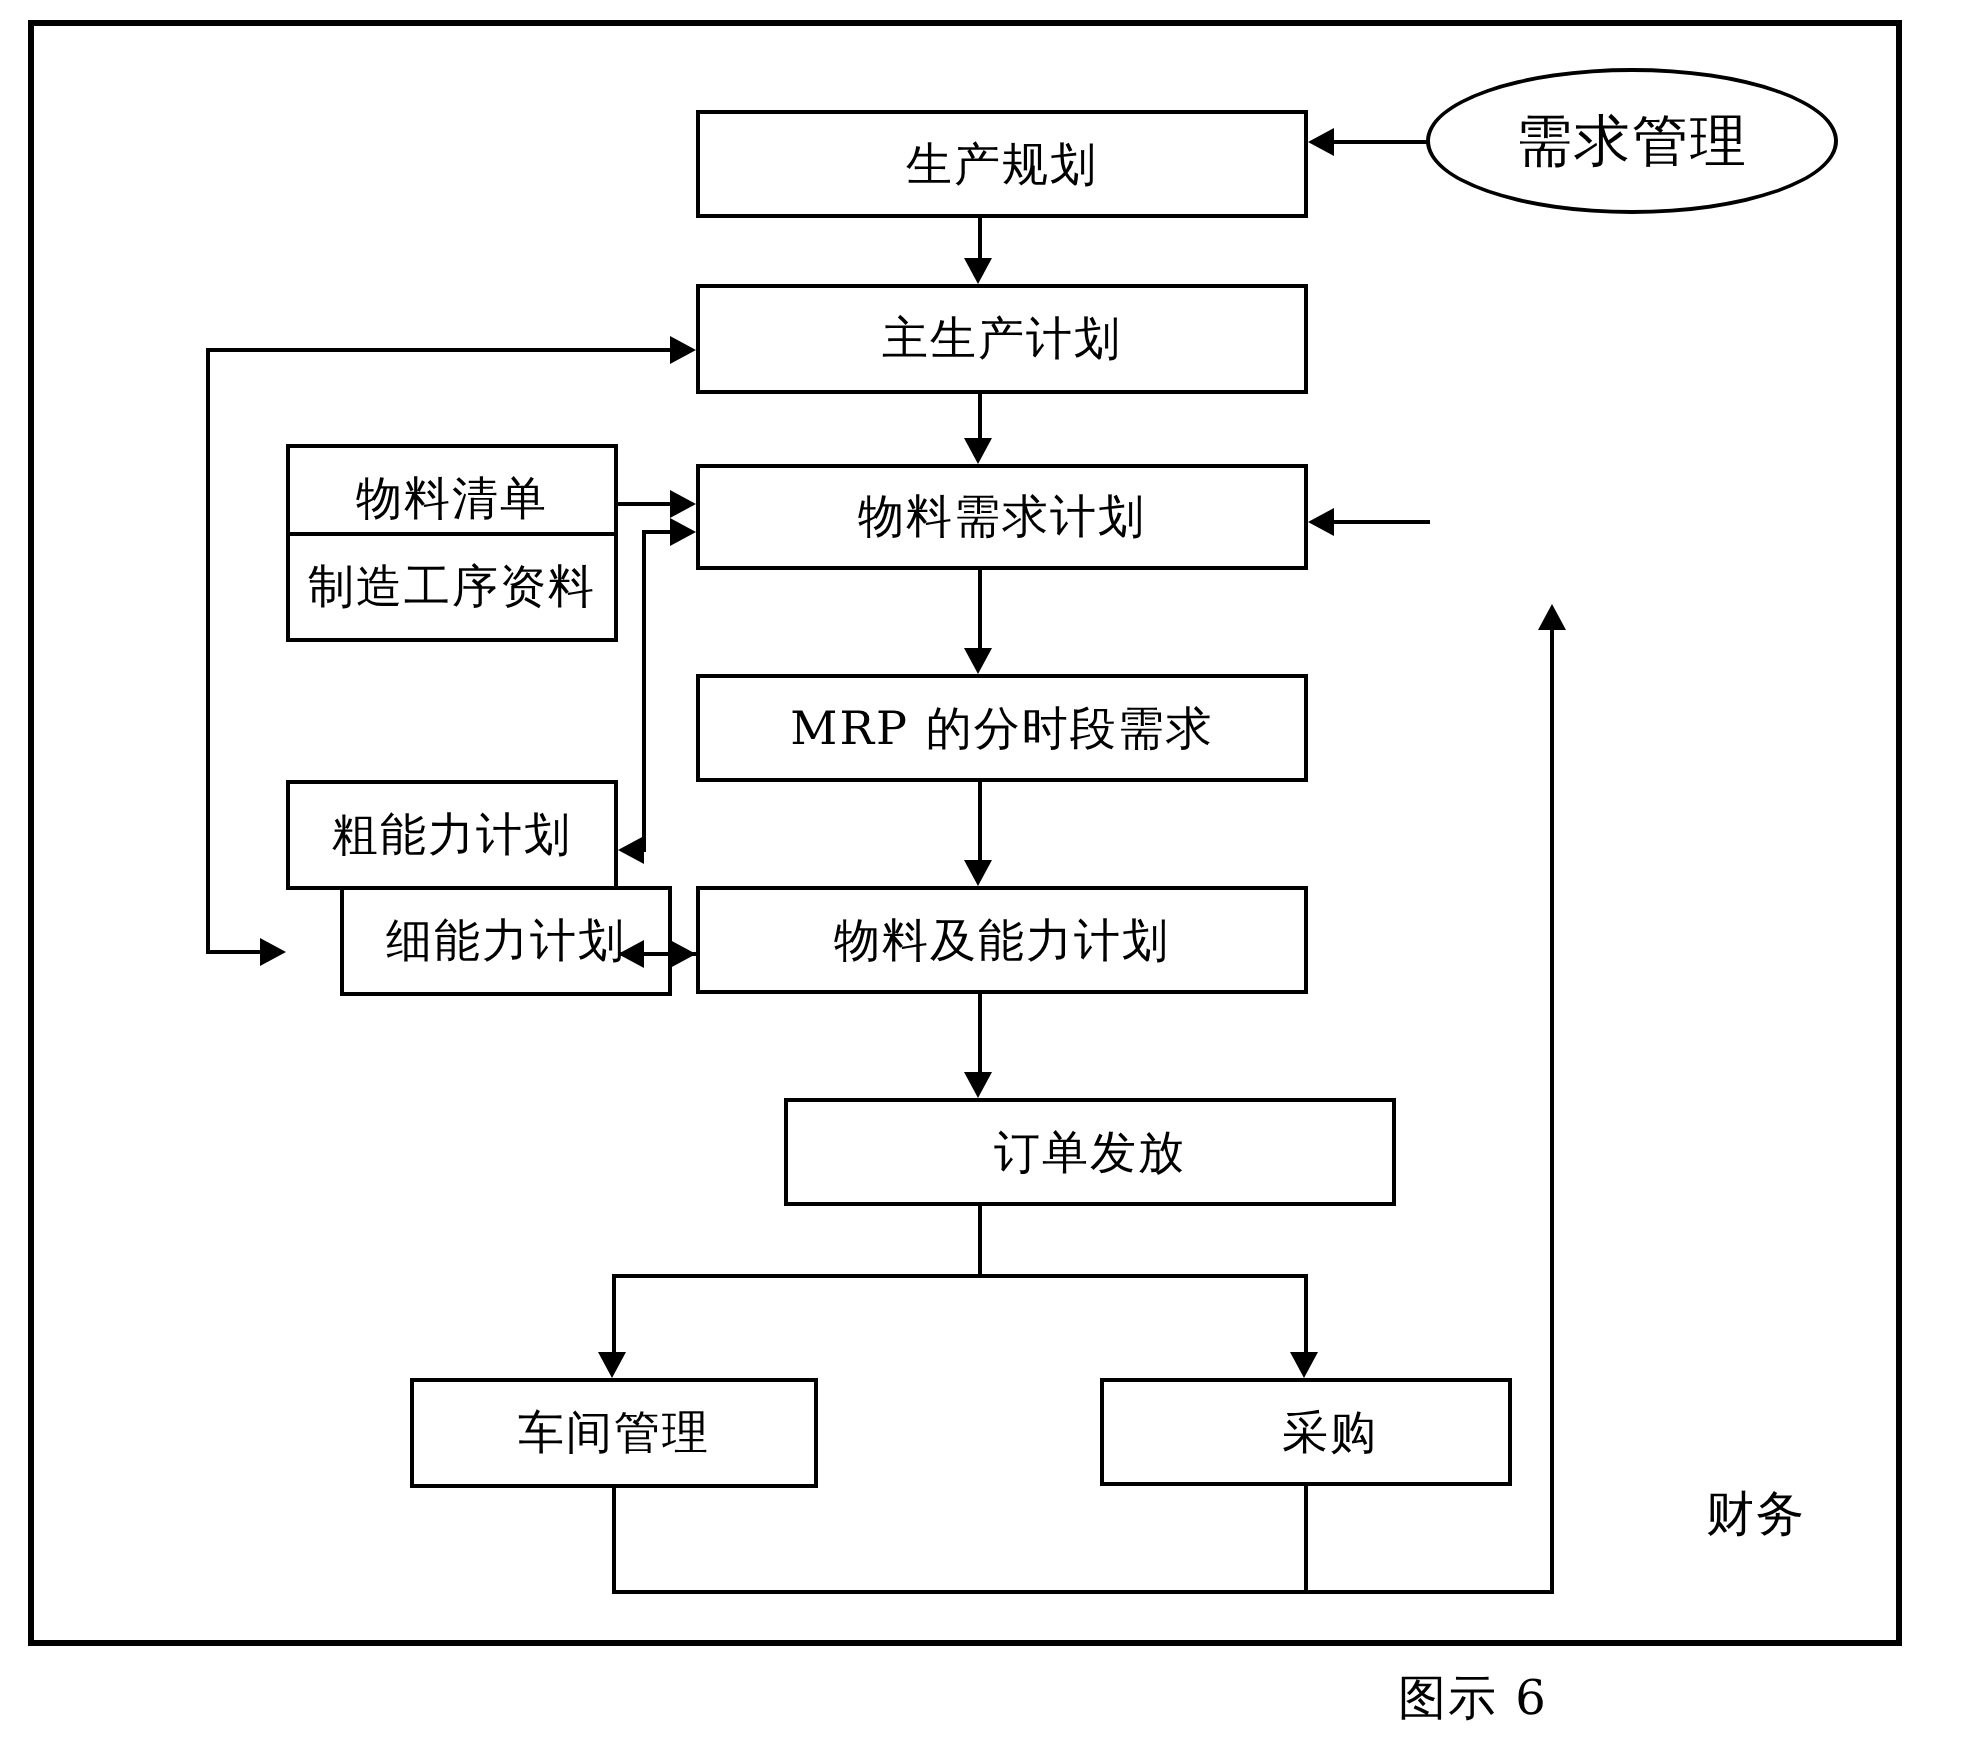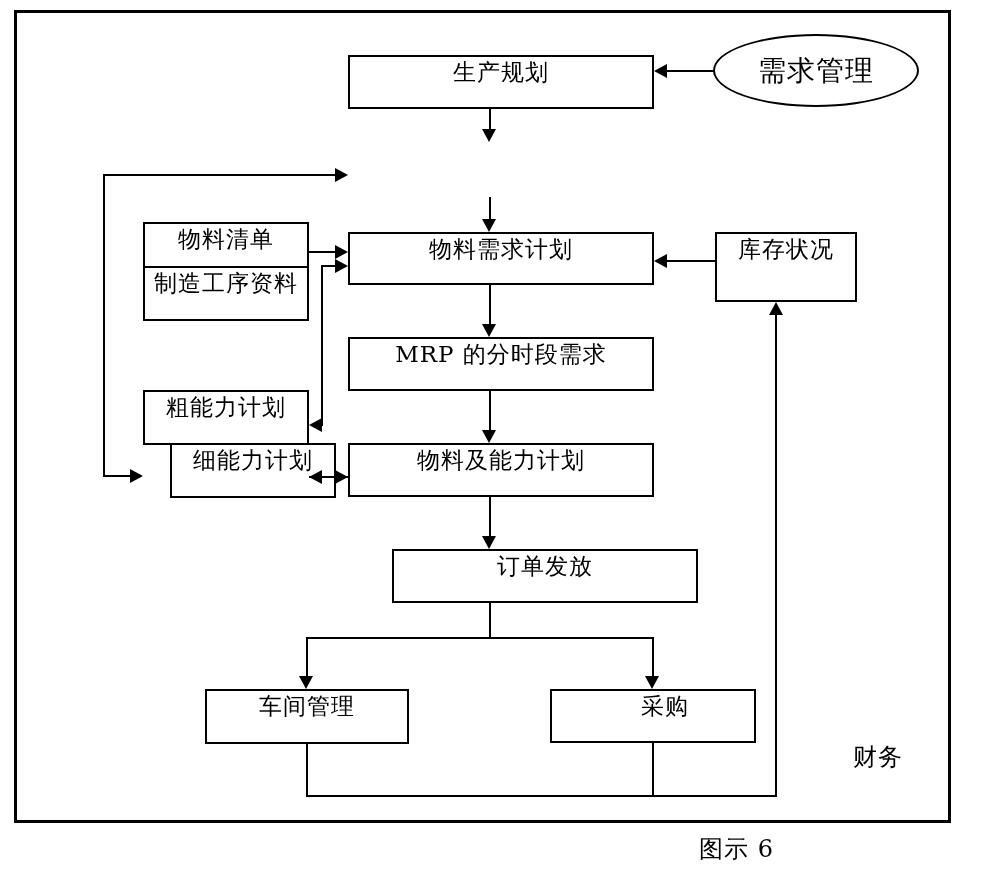--- a/index.html
+++ b/index.html
@@ -4,21 +4,21 @@
 <style>
   html,body{margin:0;padding:0;background:#fff;}
   .canvas{
     position:relative;width:982px;height:878px;background:#fff;
     font-family:"DejaVu Serif","Liberation Serif",serif;color:#000;
     overflow:hidden;
   }
   .frame{position:absolute;border:3px solid #000;background:transparent;}
   .box{
     position:absolute;border:2px solid #000;background:#fff;box-sizing:border-box;
-    display:flex;align-items:flex-start;justify-content:center;
+    display:flex;align-items:center;justify-content:center;
     font-size:23px;letter-spacing:1px;white-space:nowrap;
   }
   .ellipse{
     position:absolute;border:2px solid #000;background:#fff;box-sizing:border-box;
     border-radius:50%;display:flex;align-items:center;justify-content:center;
     font-size:28px;letter-spacing:1px;white-space:nowrap;
   }
   .hline,.vline{position:absolute;background:#000;}
   .hline{height:2px;}
   .vline{width:2px;}
@@ -37,36 +37,36 @@
   <div class="frame" style="left:14px;top:10px;width:931px;height:807px;"></div>
 
   <div class="ellipse" style="left:713px;top:34px;width:206px;height:73px;">
     <span>需求管理</span>
   </div>
 
   <div class="box" style="left:348px;top:55px;width:306px;height:54px;">
     <span>生产规划</span>
   </div>
 
+  <div class="box" style="left:348px;top:142px;width:306px;height:55px;">
+    <span>主生产计划</span>
+  </div>
 
   <div class="box" style="left:143px;top:222px;width:166px;height:54px;">
     <span>物料清单</span>
   </div>
 
   <div class="box" style="left:143px;top:266px;width:166px;height:55px;">
     <span>制造工序资料</span>
   </div>
 
   <div class="box" style="left:348px;top:232px;width:306px;height:53px;">
     <span>物料需求计划</span>
   </div>
 
-  <div class="box" style="left:715px;top:232px;width:142px;height:70px;">
-    <span>库存状况</span>
-  </div>
 
   <div class="box" style="left:348px;top:337px;width:306px;height:54px;">
     <span>MRP 的分时段需求</span>
   </div>
 
   <div class="box" style="left:143px;top:390px;width:166px;height:55px;">
     <span>粗能力计划</span>
   </div>
 
   <div class="box" style="left:143px;top:443px;width:166px;height:55px;margin-left:27px;">

